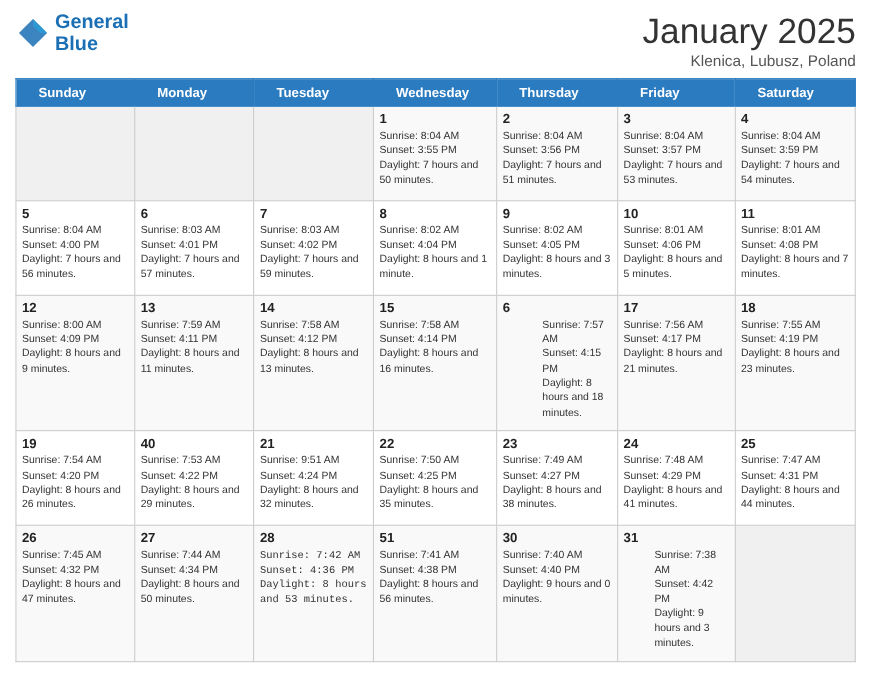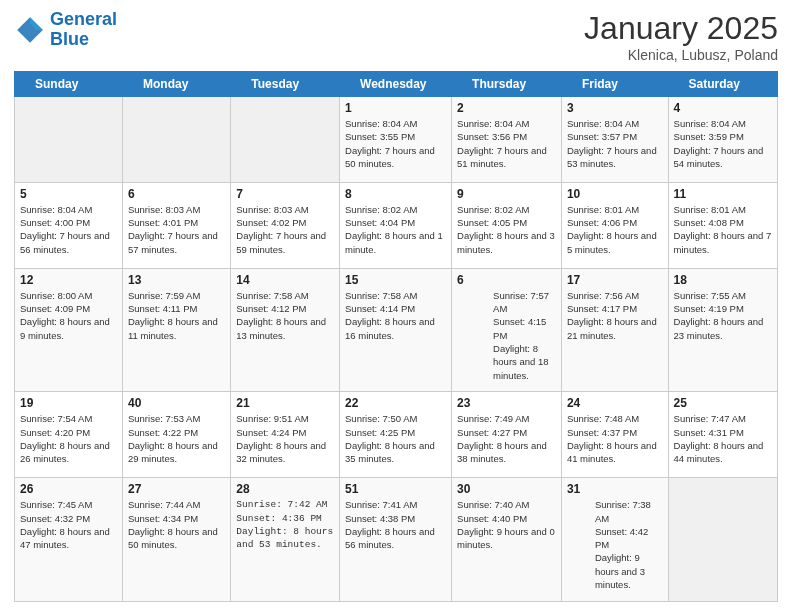--- a/index.html
+++ b/index.html
@@ -274,21 +274,21 @@
           </td>
           <td>
             <div class="day-number">23</div>
             <div class="day-info" style="white-space: pre-wrap;">Sunrise: 7:49 AM
 Sunset: 4:27 PM
 Daylight: 8 hours and 38 minutes.</div>
           </td>
           <td>
             <div class="day-number">24</div>
             <div class="day-info" style="white-space: pre-wrap;">Sunrise: 7:48 AM
-Sunset: 4:37 PM
+Sunset: 4:29 PM
 Daylight: 8 hours and 41 minutes.</div>
           </td>
           <td>
             <div class="day-number">25</div>
             <div class="day-info" style="white-space: pre-wrap;">Sunrise: 7:47 AM
 Sunset: 4:31 PM
 Daylight: 8 hours and 44 minutes.</div>
           </td>
         </tr>
         <tr>

